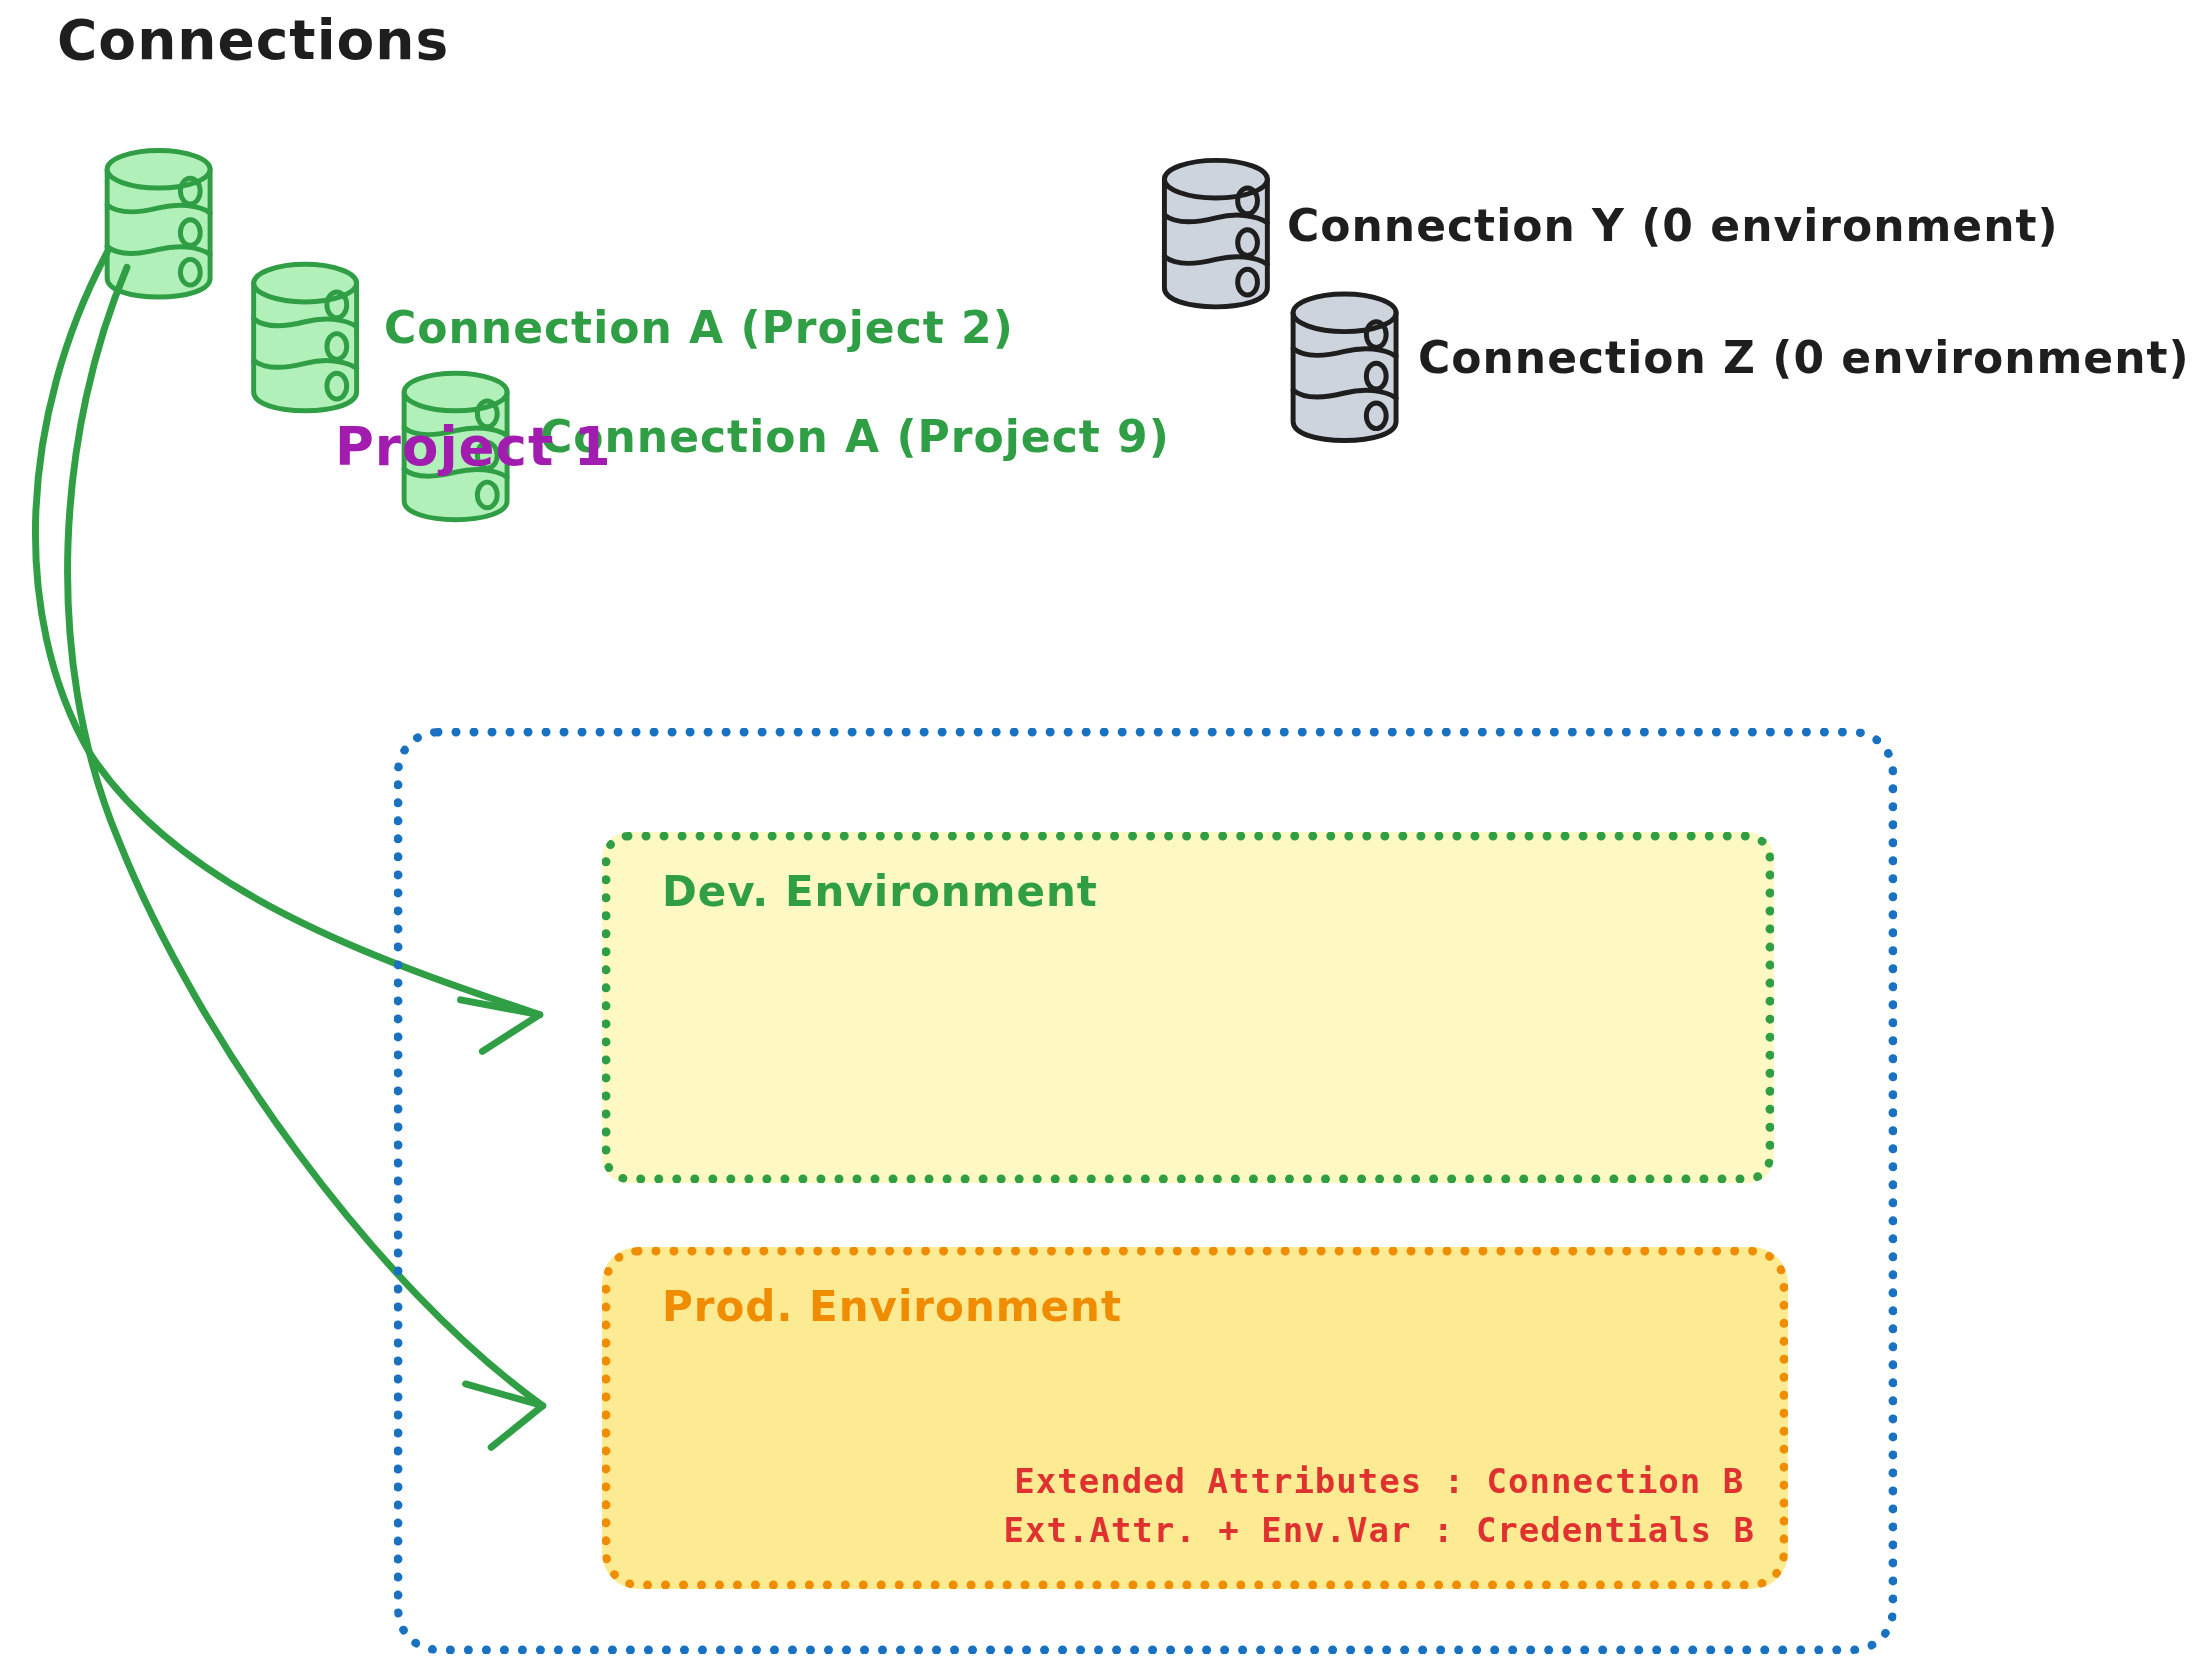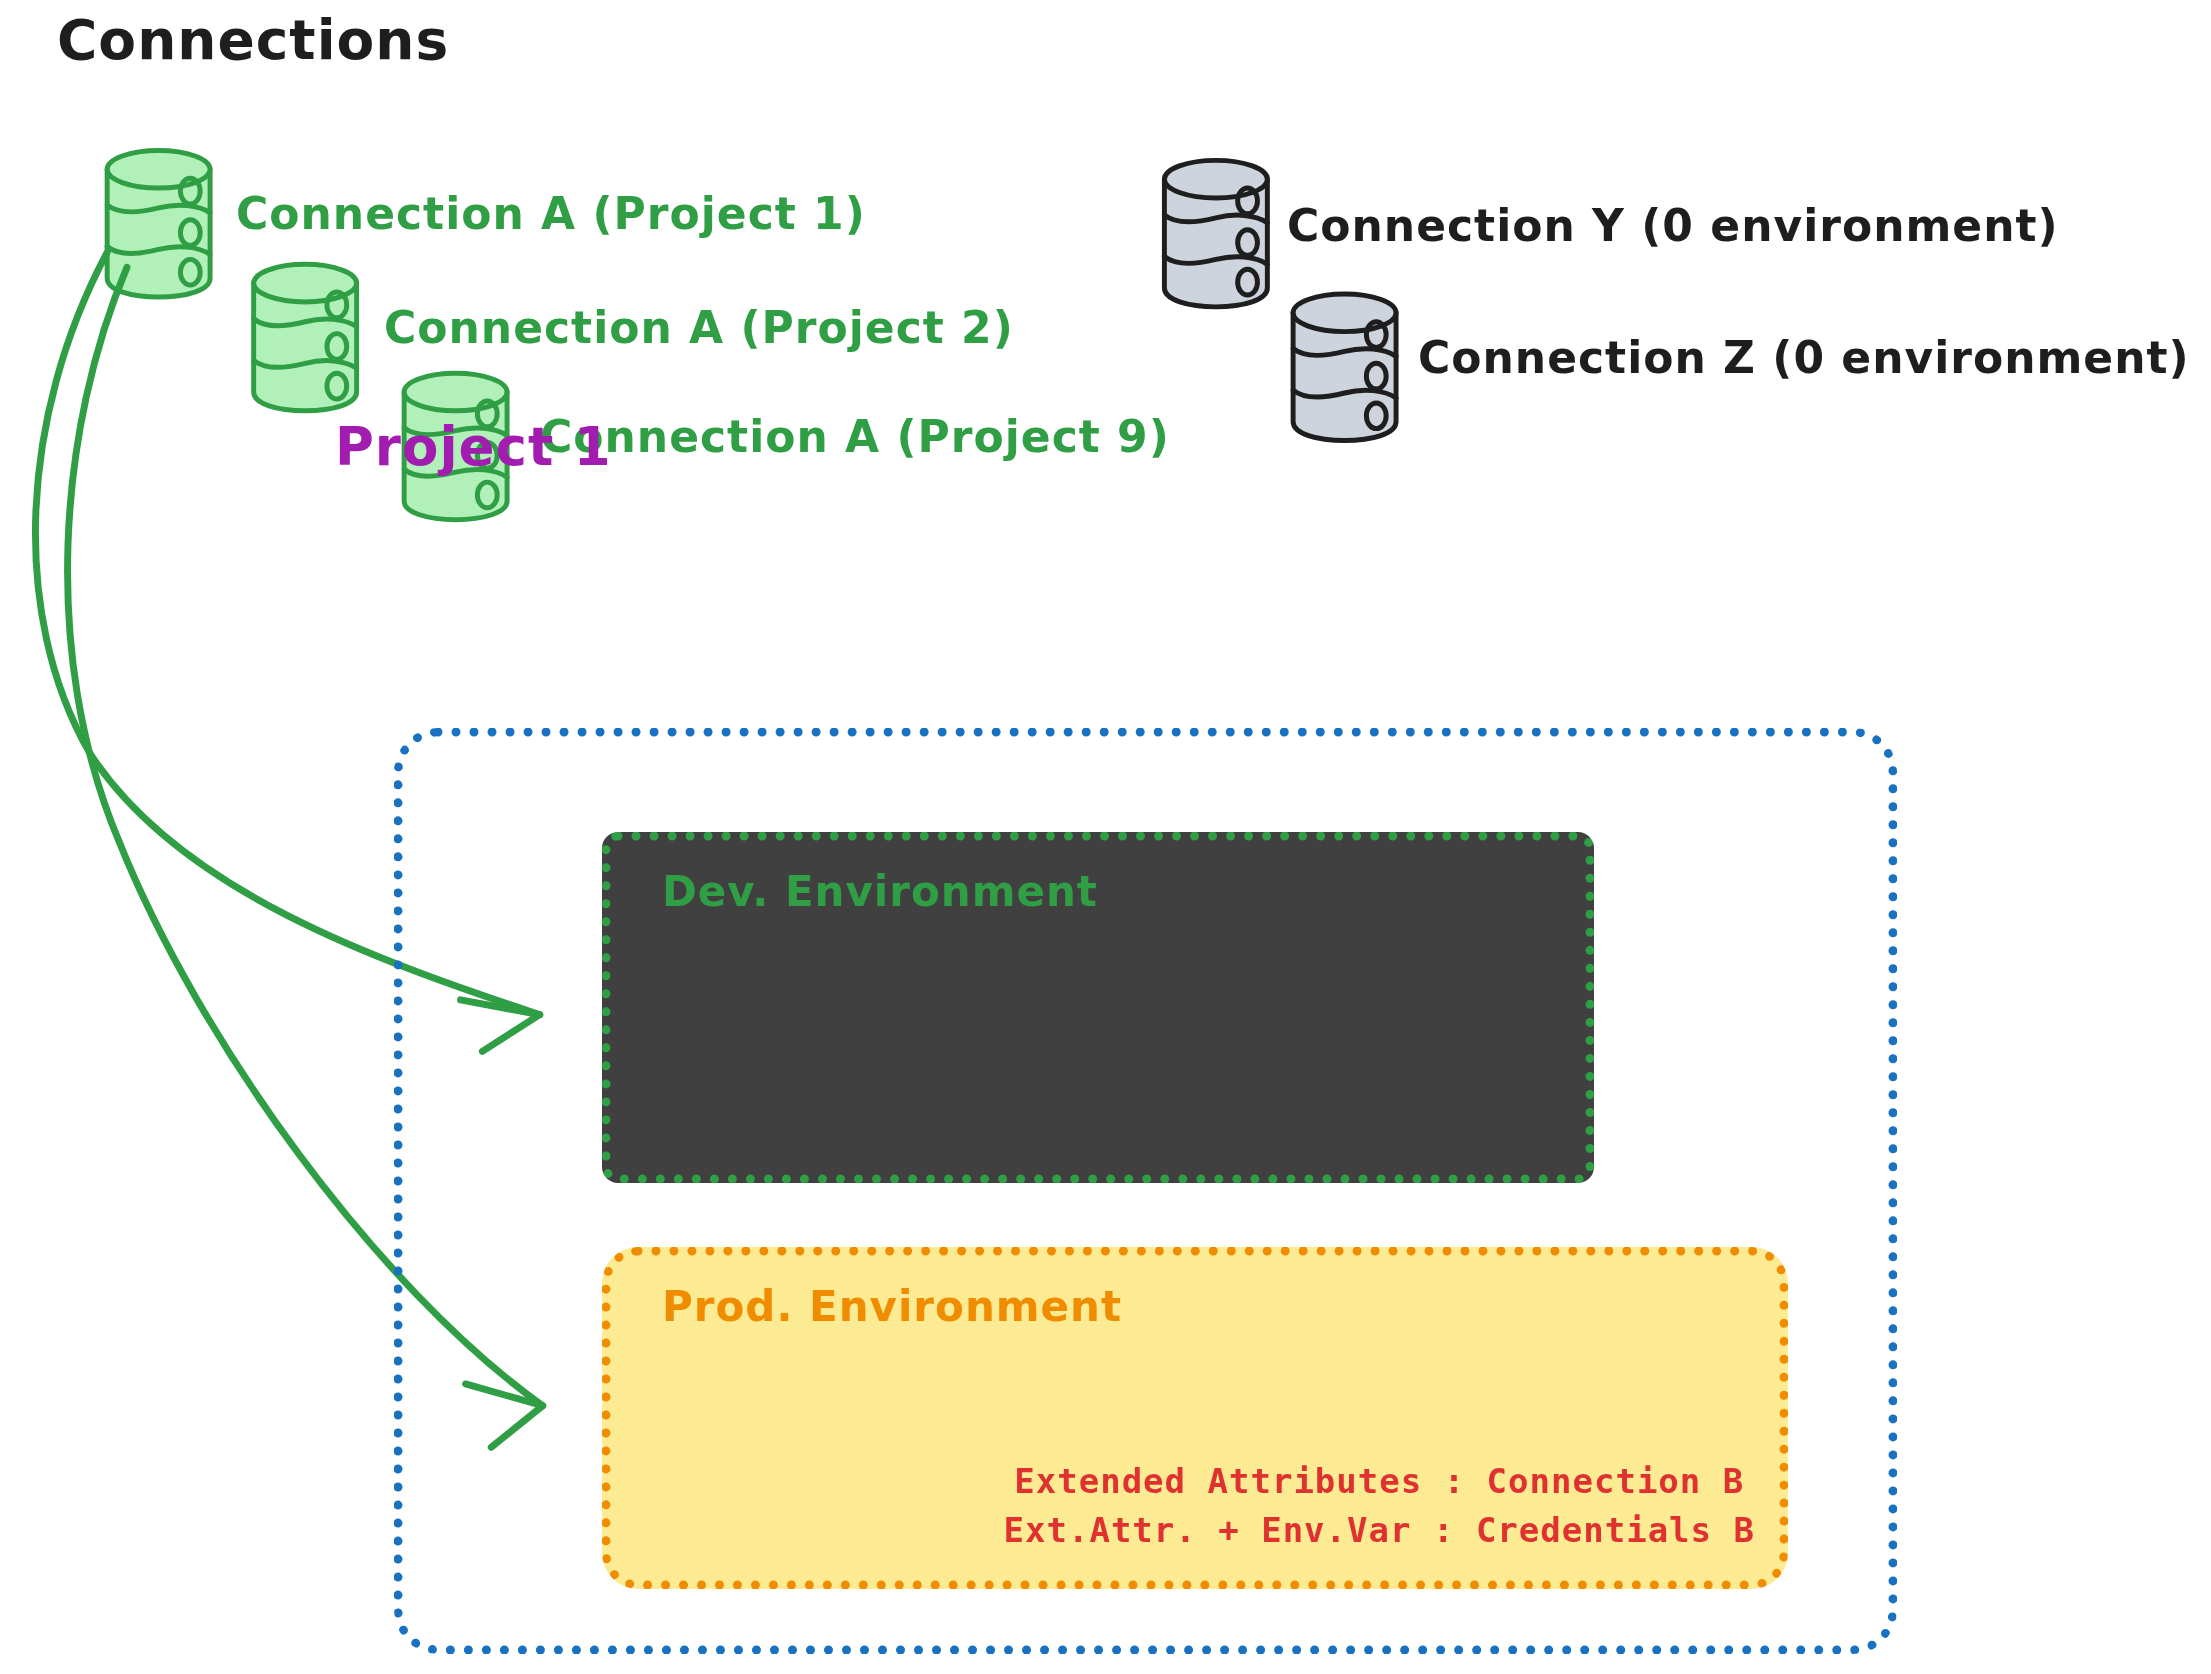--- a/index.html
+++ b/index.html
@@ -64,25 +64,25 @@
     height: 926px;
     border: 9px dotted #1971c2;
     border-radius: 44px;
     box-sizing: border-box;
   }
 
   
   #dev-env {
     left: 602px;
     top: 832px;
-    width: 992px;
+    width: 1172px;
     height: 351px;
-    background: #404040;
+    background: #fef9c3;
     border: 9px dotted #2f9e44;
-    border-radius: 16px;
+    border-radius: 26px;
     box-sizing: border-box;
   }
   #dev-env-title {
     left: 51px;
     top: 26px;
     font-size: 42px;
     color: #2f9e44;
   }
   #dev-env-cred {
     right: 20px;
@@ -176,21 +176,20 @@
 
     <g>
       <path d="M128,270 C60,430 40,660 120,850 C200,1050 380,1300 548,1420" fill="none" stroke="#2f9e44" stroke-width="7" stroke-linecap="round"></path>
       <path d="M548,1420 L470,1398 M548,1420 L496,1462" fill="none" stroke="#2f9e44" stroke-width="7" stroke-linecap="round"></path>
     </g>
 
   </svg>
 
   <div class="abs hand" id="title-connections">Connections</div>
 
-  <div class="abs hand conn-label" style="left:236px; top:188px;">Connection A (Project 1)</div>
 
   <div class="abs hand conn-label" style="left:384px; top:302px;">Connection A (Project 2)</div>
 
   <div class="abs hand conn-label" style="left:540px; top:411px;">Connection A (Project 9)</div>
 
   <div class="abs hand conn-label-dark" style="left:1287px; top:200px;text-align:right;">Connection Y (0 environment)</div>
 
   <div class="abs hand conn-label-dark" style="left:1418px; top:332px;">Connection Z (0 environment)</div>
 
   <div class="abs hand" id="project-title">Project 1</div>

